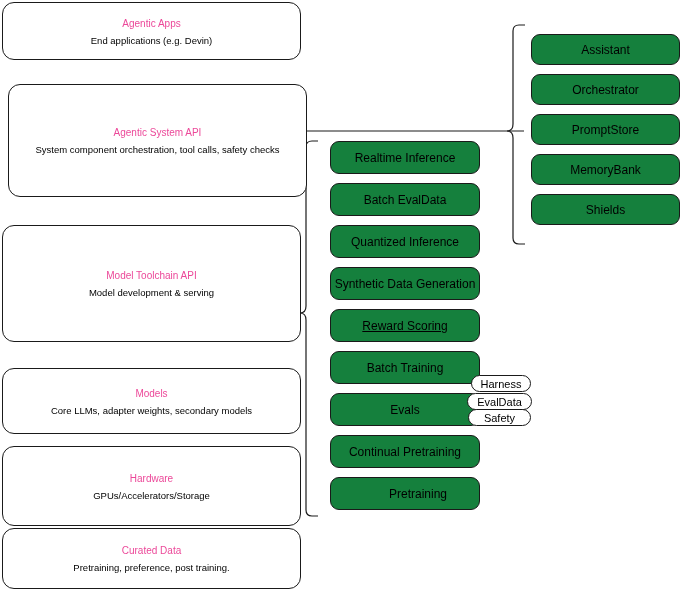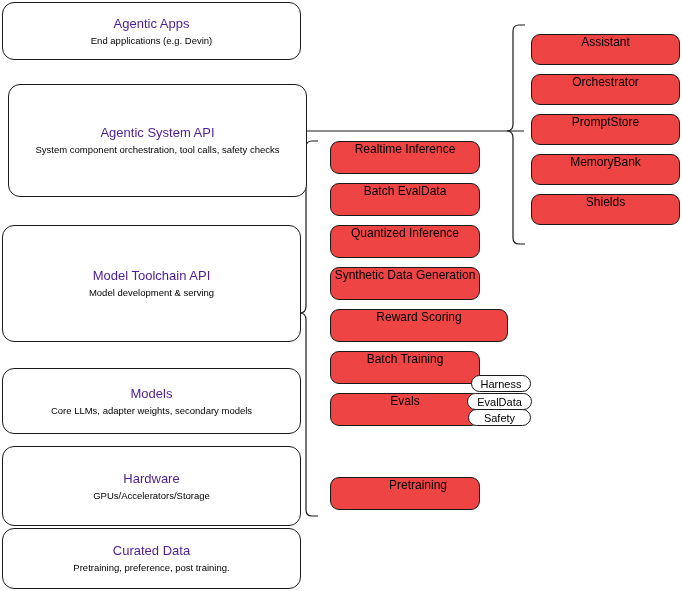--- a/index.html
+++ b/index.html
@@ -22,39 +22,40 @@
     border-radius: 12px;
     background: #ffffff;
     display: flex;
     flex-direction: column;
     align-items: center;
     justify-content: center;
     text-align: center;
     color: #000000;
   }
   .rbox .title {
-    font-size: 13px;
+    font-size: 10px;
     line-height: 16px;
-    color: #4c1d95;
+    color: #ec4899;
     white-space: nowrap;
   }
   .rbox .subtitle {
     font-size: 9.5px;
     line-height: 13px;
     color: #000;
     margin-top: 2px;
     white-space: nowrap;
   }
   .midbox, .rightbox {
     position: absolute;
     box-sizing: border-box;
     border: 1px solid #1a1a1a;
     border-radius: 9px;
-    background: #ef4444;
+    background: #15803d;
     display: flex;
+    align-items: center;
     justify-content: center;
     font-size: 12px;
     color: #000;
     white-space: nowrap;
   }
   .pill {
     position: absolute;
     box-sizing: border-box;
     border: 1px solid #1a1a1a;
     border-radius: 10px;
@@ -122,28 +123,31 @@
       </div>
       <div class="midbox" style="left: 330px; top: 183px; width: 150px; height: 33px;">
         <span>Batch EvalData</span>
       </div>
       <div class="midbox" style="left: 330px; top: 225px; width: 150px; height: 33px;">
         <span>Quantized Inference</span>
       </div>
       <div class="midbox" style="left: 330px; top: 267px; width: 150px; height: 33px;">
         <span>Synthetic Data Generation</span>
       </div>
-      <div class="midbox" style="left: 330px; top: 309px; width: 178px; height: 33px;">
+      <div class="midbox" style="left: 330px; top: 309px; width: 150px; height: 33px; text-decoration: underline;">
         <span>Reward Scoring</span>
       </div>
       <div class="midbox" style="left: 330px; top: 351px; width: 150px; height: 33px;">
         <span>Batch Training</span>
       </div>
       <div class="midbox" style="left: 330px; top: 393px; width: 150px; height: 33px;">
         <span>Evals</span>
+      </div>
+      <div class="midbox" style="left: 330px; top: 435px; width: 150px; height: 33px;">
+        <span>Continual Pretraining</span>
       </div>
       <div class="midbox" style="left: 330px; top: 477px; width: 150px; height: 33px; padding-left: 26px;">
         <span>Pretraining</span>
       </div>
       <div class="rightbox" style="left: 531px; top: 34px; width: 149px; height: 31px;">
         <span>Assistant</span>
       </div>
       <div class="rightbox" style="left: 531px; top: 74px; width: 149px; height: 31px;">
         <span>Orchestrator</span>
       </div>

